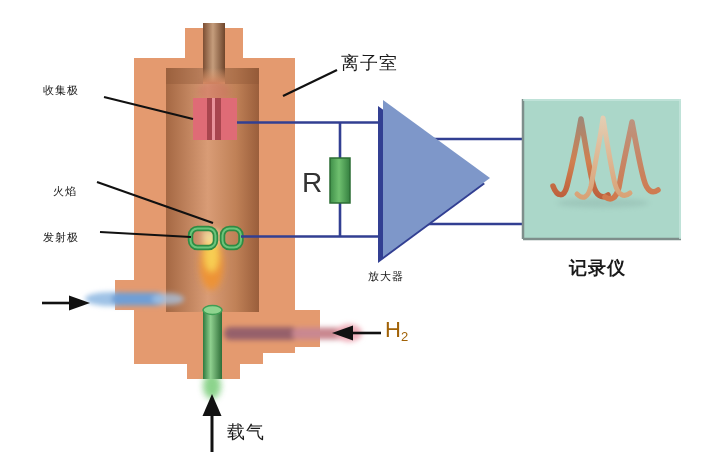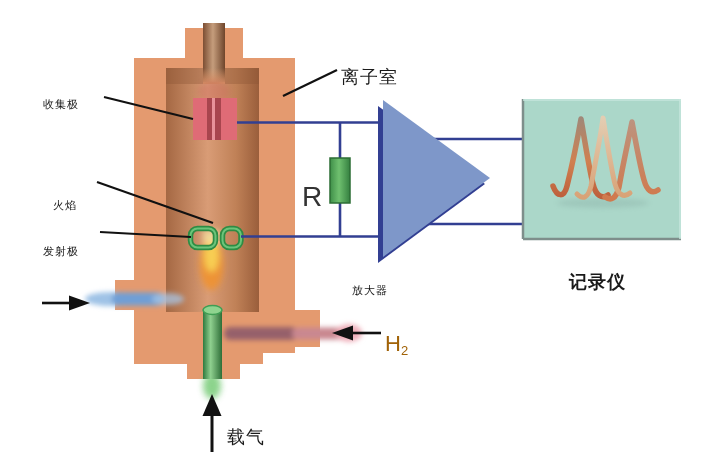--- a/index.html
+++ b/index.html
@@ -1,21 +1,21 @@
 <!DOCTYPE html>
 <html><head>
 <meta charset="utf-8">
 <style>
   html,body{margin:0;padding:0;background:#fff;}
   .canvas{
     position:relative;width:720px;height:464px;background:#ffffff;overflow:hidden;
     font-family:"Liberation Sans","DejaVu Sans",sans-serif;color:#1a1a1a;
   }
   .canvas svg{position:absolute;left:0;top:0;}
-  .lbl{position:absolute;white-space:nowrap;color:#1a1a1a;line-height:1.1;margin-top:14px;}
+  .lbl{position:absolute;white-space:nowrap;color:#1a1a1a;line-height:1.1;}
   .lbl-cn{font-size:11px;letter-spacing:1px;}
   .lbl-cn-lg{font-size:18px;letter-spacing:1px;}
   .lbl-r{font-size:28px;color:#333;font-weight:400;}
   .lbl-h2{font-size:22px;color:#a16207;}
   .lbl-h2 .sub{font-size:13px;vertical-align:-4px;}
 </style>
 </head>
 <body>
 
 <div class="canvas">
@@ -159,18 +159,18 @@
       <line x1="97" y1="182" x2="213" y2="223"></line>
       <line x1="100" y1="232" x2="191" y2="237"></line>
     </g>
   </svg>
 
   <div class="lbl lbl-cn" style="left:43px;  top:84px;">收集极</div>
   <div class="lbl lbl-cn" style="left:53px;  top:185px;">火焰</div>
   <div class="lbl lbl-cn" style="left:43px;  top:231px;">发射极</div>
   <div class="lbl lbl-cn-lg" style="left:341px; top:54px;">离子室</div>
   <div class="lbl lbl-r" style="left:302px; top:168px;">R</div>
-  <div class="lbl lbl-cn" style="left:352px; top:270px;text-align:right;">放大器</div>
+  <div class="lbl lbl-cn" style="left:368px; top:270px;text-align:right;">放大器</div>
   <div class="lbl lbl-cn-lg" style="left:569px; top:259px;font-weight:bold;">记录仪</div>
   <div class="lbl lbl-h2" style="left:385px; top:318px;"><span>H</span><span class="sub">2</span></div>
-  <div class="lbl lbl-cn-lg" style="left:227px; top:414px;">载气</div>
+  <div class="lbl lbl-cn-lg" style="left:227px; top:423px;">载气</div>
 
 </div>
 
 </body></html>

